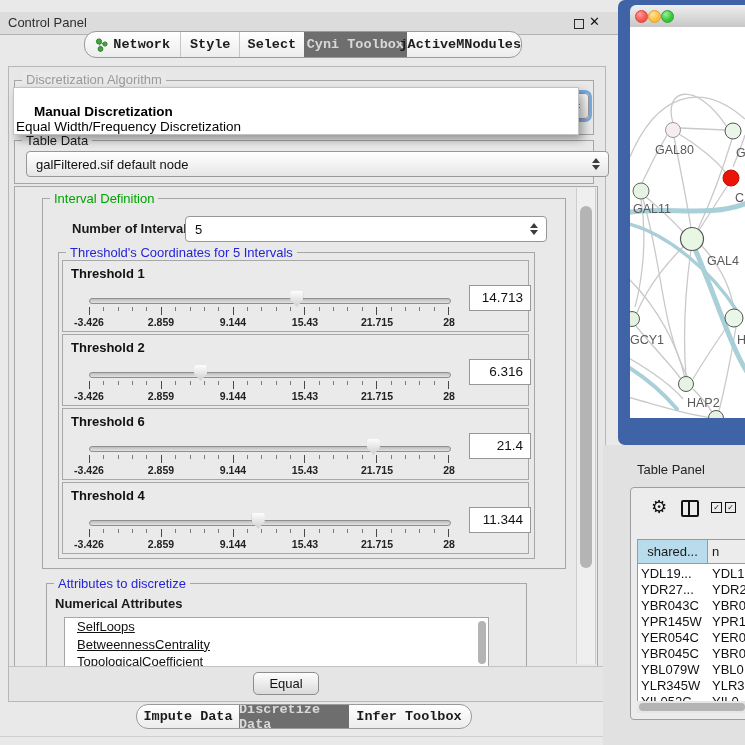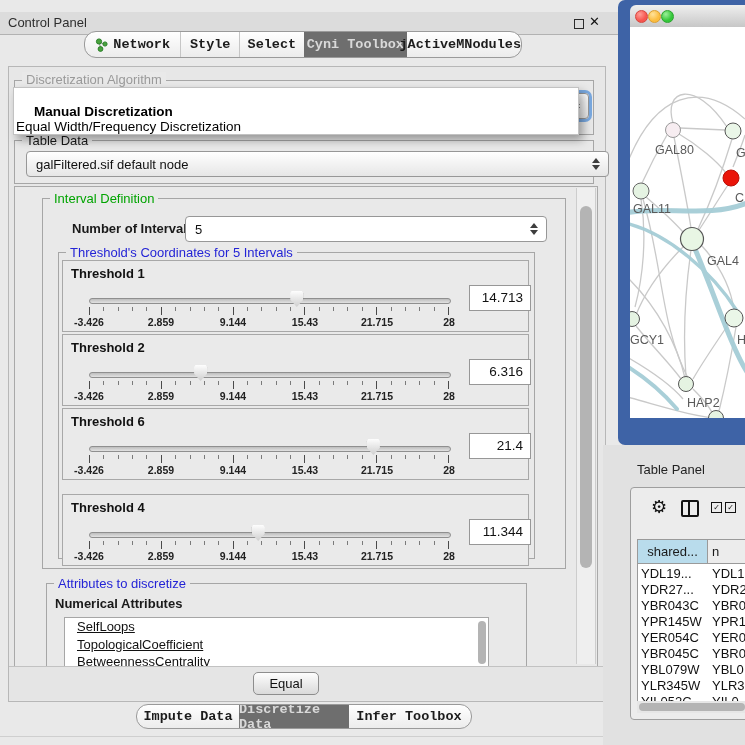--- a/index.html
+++ b/index.html
@@ -225,21 +225,21 @@
         <span style="left:20%">2.859</span>
         <span style="left:40%">9.144</span>
         <span style="left:60%">15.43</span>
         <span style="left:80%">21.715</span>
         <span style="left:100%">28</span>
       </div>
     </div>
     <div class="tvalue">21.4</div>
   </div>
 
-  <div class="abs tpanel" style="left:62px;top:482px;margin-top:12px;">
+  <div class="abs tpanel" style="left:62px;top:482px;">
     <span class="tlabel">Threshold 4</span>
     <div class="slider">
       <div class="track"></div>
       <div class="thumb" style="left: calc(47% - 6.5px);"></div>
       <div class="ticks"></div>
       <div class="scale">
         <span style="left:0%">-3.426</span>
         <span style="left:20%">2.859</span>
         <span style="left:40%">9.144</span>
         <span style="left:60%">15.43</span>
@@ -249,22 +249,22 @@
     </div>
     <div class="tvalue">11.344</div>
   </div>
 
   <div class="abs group" style="left:46px;top:583px;width:479px;height:83px;border-bottom:none;">
     <span class="gtitle blue">Attributes to discretize</span>
   </div>
   <span class="abs" style="left:55px;top:596px;font-weight:bold;">Numerical Attributes</span>
   <div class="abs numlist" style="left:64px;top:617px;width:423px;height:49px;overflow:hidden;">
     <div class="item">SelfLoops</div>
+    <div class="item">BetweennessCentrality</div>
     <div class="item">TopologicalCoefficient</div>
-    <div class="item">BetweennessCentrality</div>
     <div class="vthumb" style="position:absolute;right:2px;top:3px;width:8px;height:43px;"></div>
   </div>
 
   <div class="abs" style="left:9px;top:666px;width:595px;height:33px;background:#e5e5e5;border-top:1px solid #c2c2c2;"></div>
   <div class="abs btn" style="left:253px;top:672px;width:64px;height:21px;line-height:21px;">Equal</div>
 
   <div class="abs tabbar" style="left:136px;top:704px;width:334px;height:23px;">
     <div class="tab before-sel" style="width:102px;">
       <span>Impute Data</span>
     </div>

